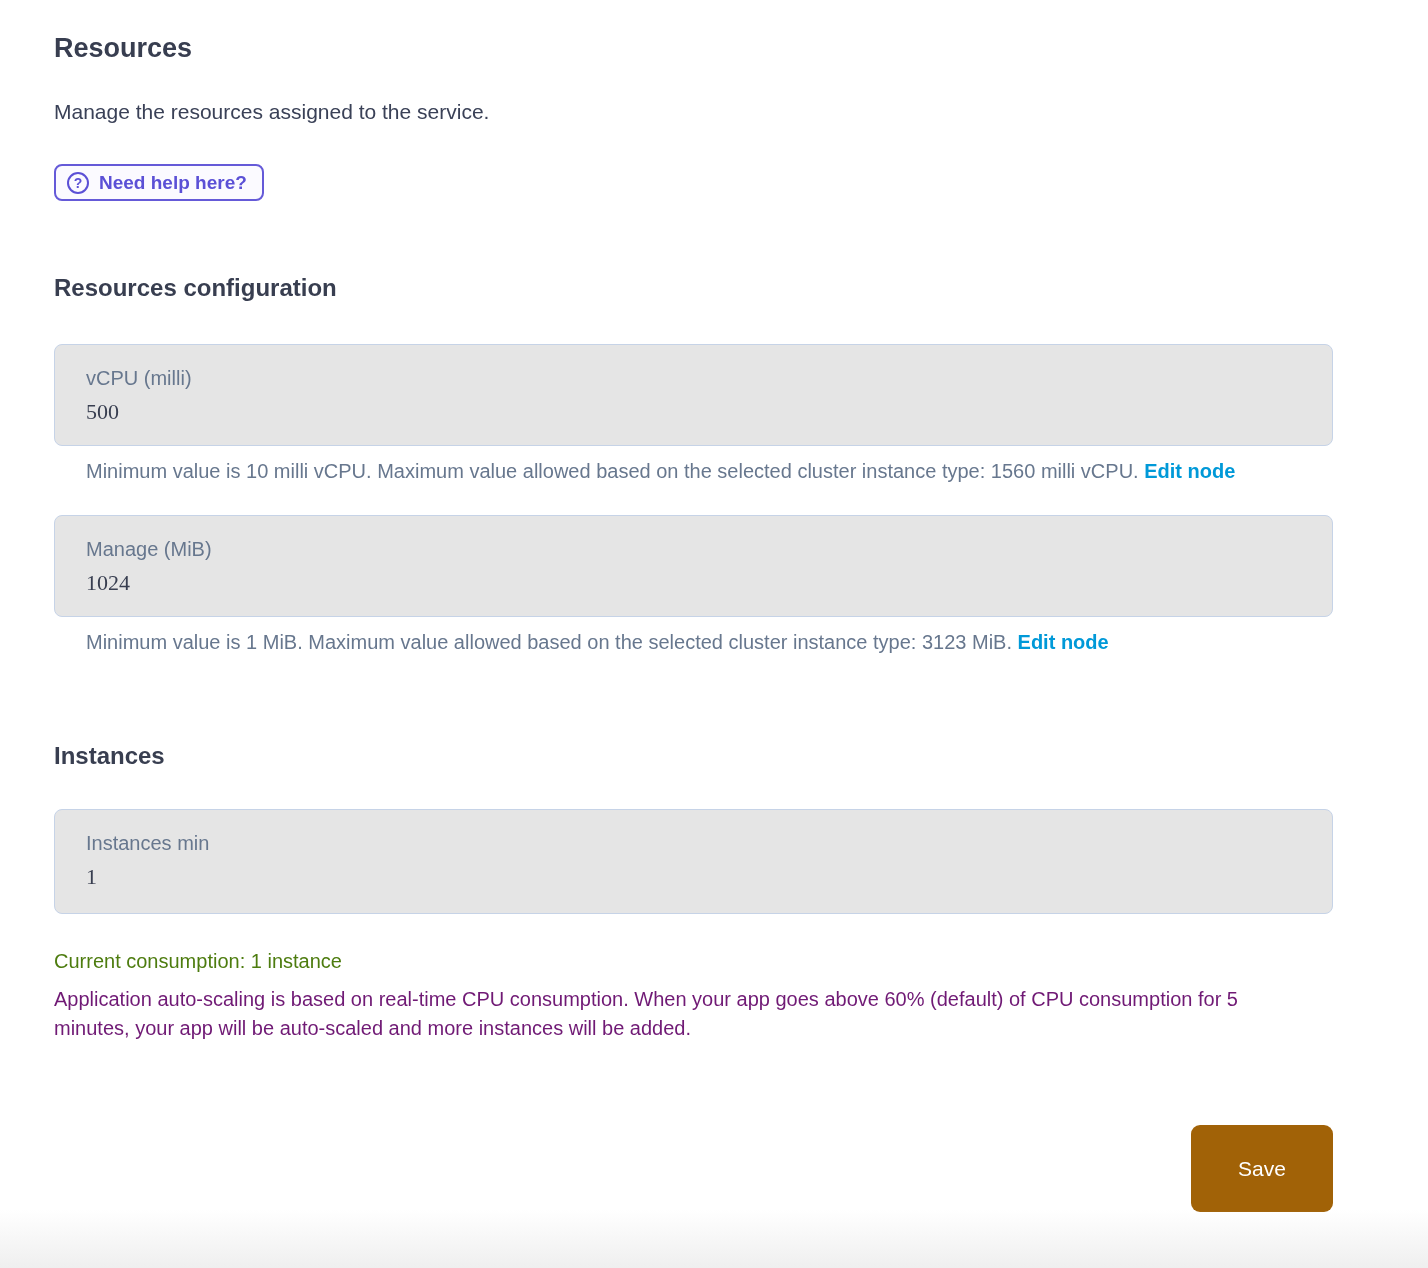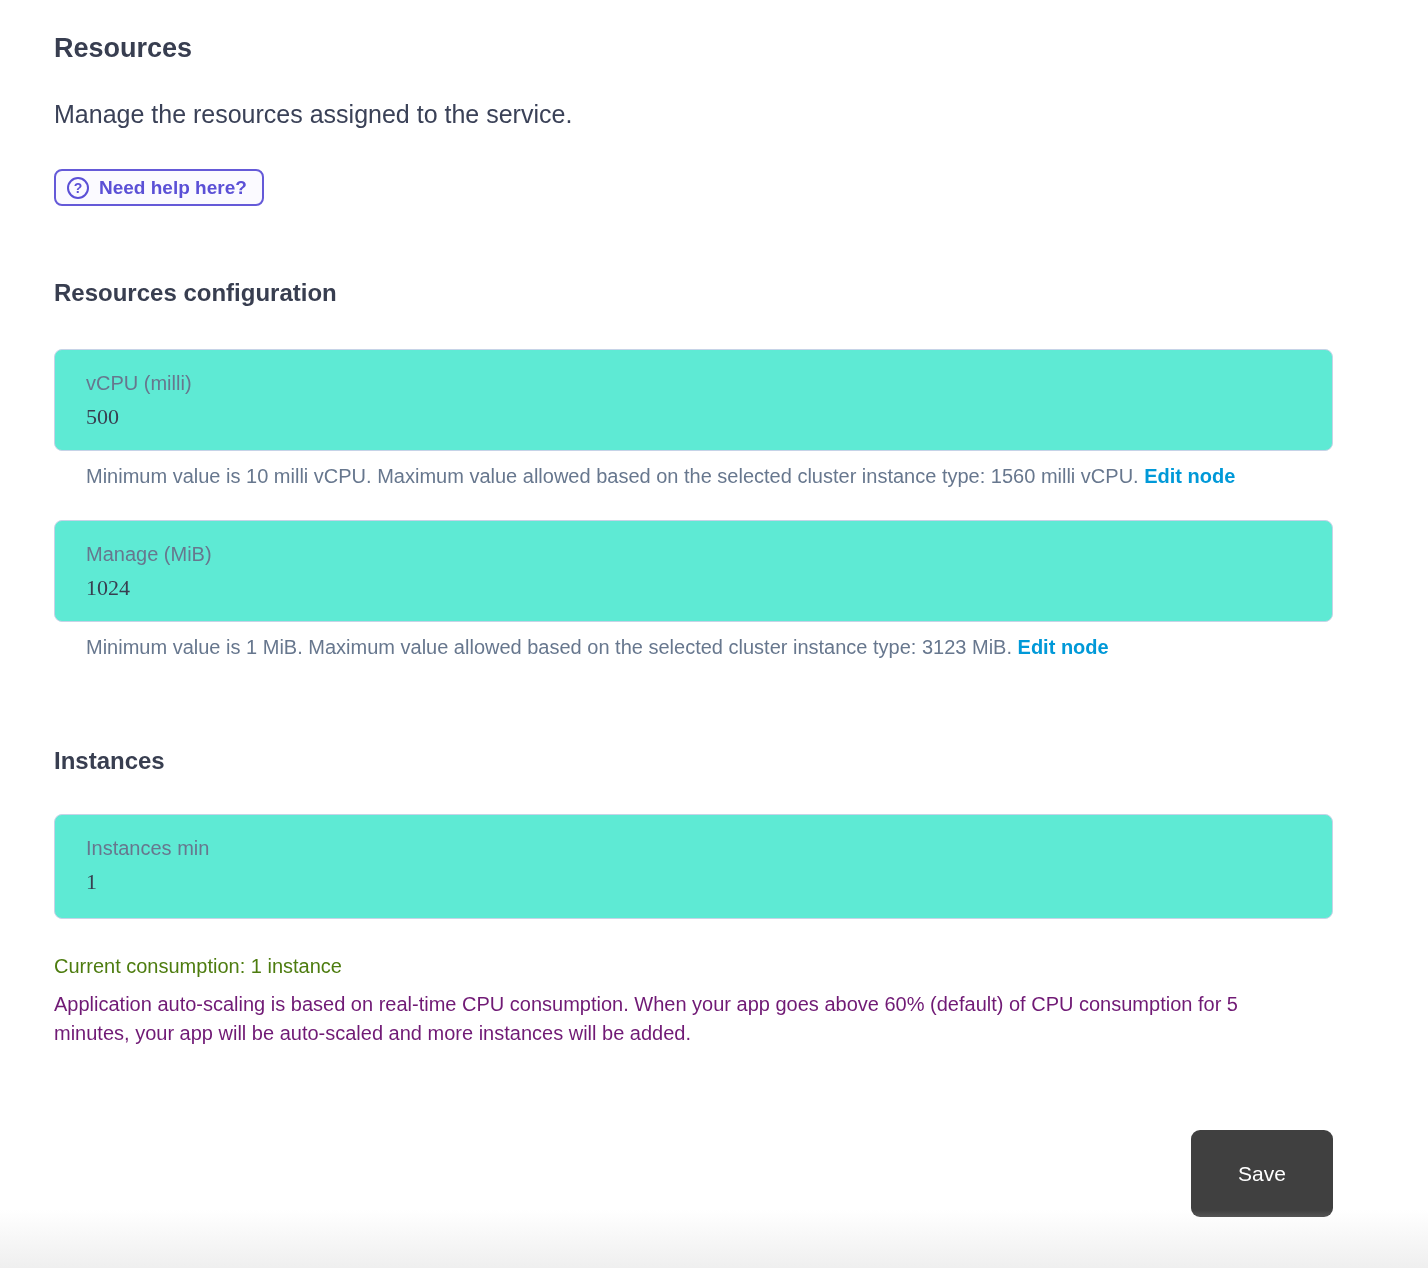--- a/index.html
+++ b/index.html
@@ -17,21 +17,21 @@
     padding: 33px 95px 0 54px;
     position: relative;
   }
   .page-title {
     font-size: 27px;
     font-weight: 700;
     margin: 0;
     color: #383E50;
   }
   .subtitle {
-    font-size: 25px;
+    font-size: 21px;
     margin: 36px 0 0 0;
     color: #3A4157;
   }
   .help-btn {
     margin-top: 40px;
     display: inline-flex;
     align-items: center;
     gap: 10px;
     height: 37px;
     padding: 0 15px 0 11px;
@@ -61,21 +61,21 @@
     font-size: 24px;
     font-weight: 700;
     margin: 0;
     color: #383E50;
   }
   .section-heading.config { margin-top: 73px; }
   .section-heading.instances { margin-top: 84px; }
   .field {
     border: 1px solid #C6D3E7;
     border-radius: 8px;
-    background: #5eead4;
+    background: #e5e5e5;
     height: 102px;
     padding: 21px 30px 0 31px;
     width: 100%;
   }
   .field.first { margin-top: 42px; }
   .field.memory { margin-top: 28px; }
   .flabel {
     display: block;
     font-size: 20px;
     color: #67778E;
@@ -129,21 +129,21 @@
     max-width: 1250px;
   }
   .save-row {
     display: flex;
     justify-content: flex-end;
     margin-top: 82px;
   }
   .save-btn {
     width: 142px;
     height: 87px;
-    background: #404040;
+    background: #a16207;
     color: #ffffff;
     font-family: inherit;
     font-size: 21px;
     font-weight: 500;
     border: none;
     border-radius: 9px;
     cursor: pointer;
   }
   .bottom-fade {
     position: absolute;

